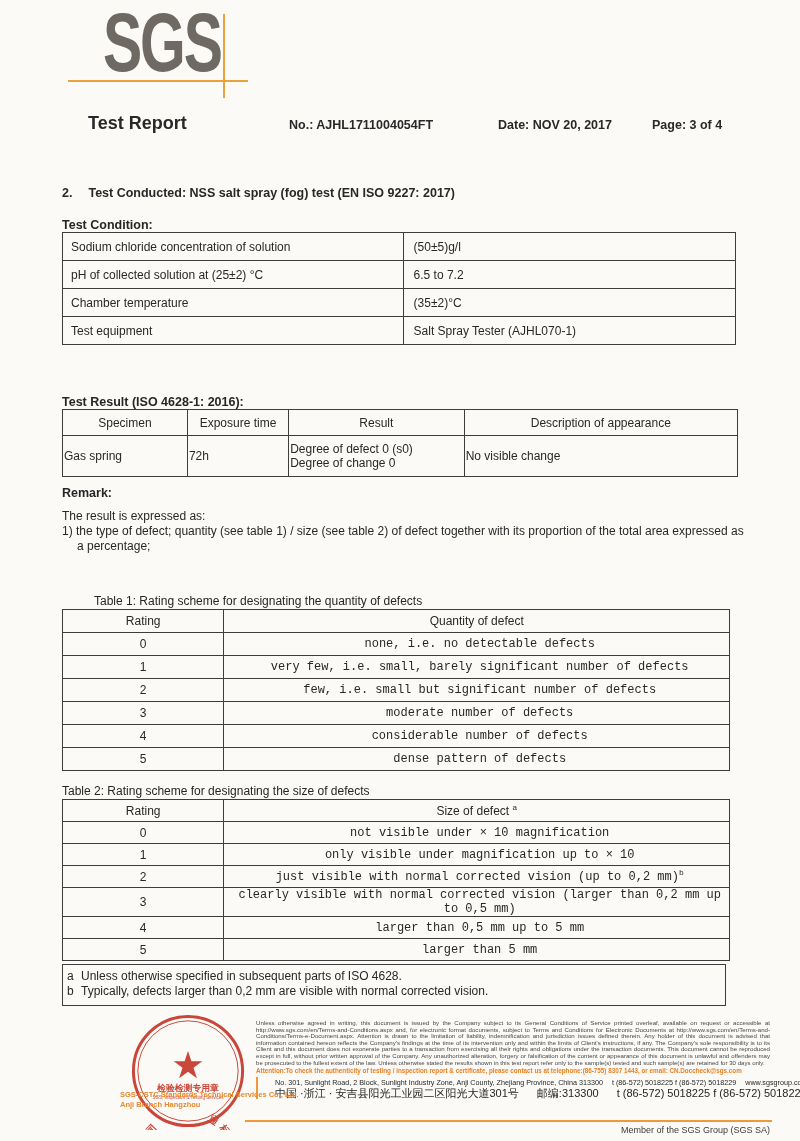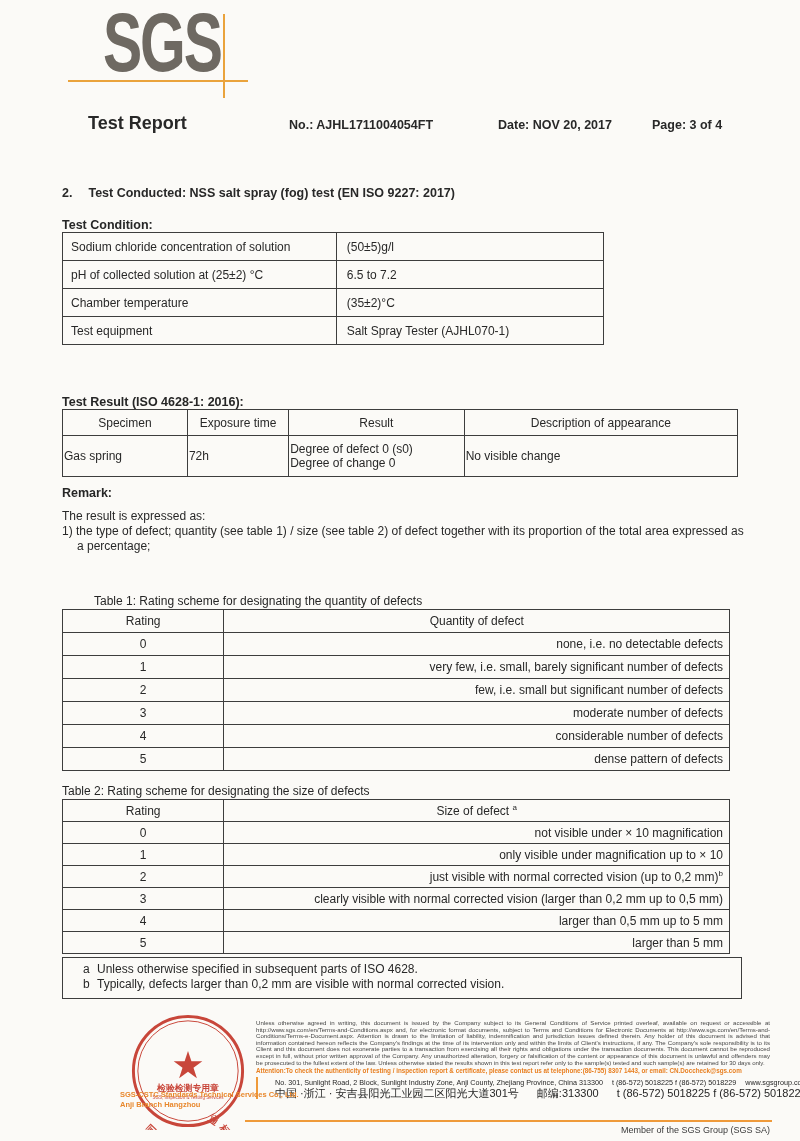--- a/index.html
+++ b/index.html
@@ -26,44 +26,44 @@
   .sec2{position:absolute;left:62px;top:186px;font-size:12.5px;font-weight:bold;}
   .sec2 .sec-title{margin-left:16px;}
   
   .blk-heading{font-size:12.5px;font-weight:bold;color:#262626;}
   .h-cond{position:absolute;left:62px;top:218px;}
   .h-result{position:absolute;left:62px;top:395px;}
   .h-remark{position:absolute;left:62px;top:486px;}
   
   table{border-collapse:collapse;table-layout:fixed;}
   td,th{border:1.5px solid #3d3d3d;font-size:12px;font-weight:normal;color:#282828;overflow:hidden;}
-  .cond-table{position:absolute;left:62px;top:232px;width:542px;}
+  .cond-table{position:absolute;left:62px;top:232px;width:674px;}
   .cond-table td{height:25px;padding:1px 8px;}
   .cond-table td.val{padding-left:10px;}
   sup{font-size:8px;line-height:0;}
   .result-table{position:absolute;left:62px;top:409px;width:676px;}
   .result-table th{height:23px;}
   .result-table td{height:38px;line-height:14.5px;}
   .rating-table{position:absolute;left:62px;width:668px;}
   .t1{top:609px;}
   .t2-wrap{position:absolute;left:62px;top:799px;width:668px;}
   .t2-wrap table{width:668px;}
   .rating-table td,.t2-wrap td,.rating-table th,.t2-wrap th{height:21px;padding:0;}
   .rt-col1{text-align:center;}
-  .rt-col2{text-align:right;padding:0 6px 0 12px !important;}
+  .rt-col2{text-align:center;padding:0 6px 0 12px !important;font-family:Liberation Mono, monospace;}
   .rt-head{text-align:center;}
   .t1 td,.t1 th{height:22px;}
   .caption{position:absolute;left:62px;font-size:12px;color:#262626;}
   .cap1{top:594px;margin-left:32px;}
   .cap2{top:784px;}
   
   .remark-body{position:absolute;left:62px;top:501px;width:682px;font-size:12px;line-height:14.9px;margin-top:8px;}
   .remark-item{padding-left:15px;text-indent:-15px;}
   
-  .footnote-box{margin-top:3px;border:1.5px solid #3d3d3d;padding:4px 8px 6px 20px;
+  .footnote-box{margin-top:3px;border:1.5px solid #3d3d3d;padding:4px 8px 6px 4px;
     font-size:12px;line-height:15px;width:650px;}
   .fn-line span.mk{display:inline-block;width:14px;}
   
   .stamp{position:absolute;left:129px;top:1012px;width:118px;height:118px;opacity:.93;z-index:2;}
   .company-lines{position:absolute;left:120px;top:1090px;z-index:3;
     color:#e8872c;font-size:7.5px;font-weight:bold;line-height:9.5px;white-space:nowrap;}
   .fineprint{position:absolute;left:256px;top:1020px;width:514px;}
   .disclaimer{font-size:6.1px;line-height:6.6px;text-align:justify;color:#474747;}
   .attention{margin-top:1px;font-size:6.3px;line-height:7px;font-weight:bold;color:#e87f20;}
   .addr{margin-top:3px;border-left:2px solid #ef9a3a;padding-left:17px;}

